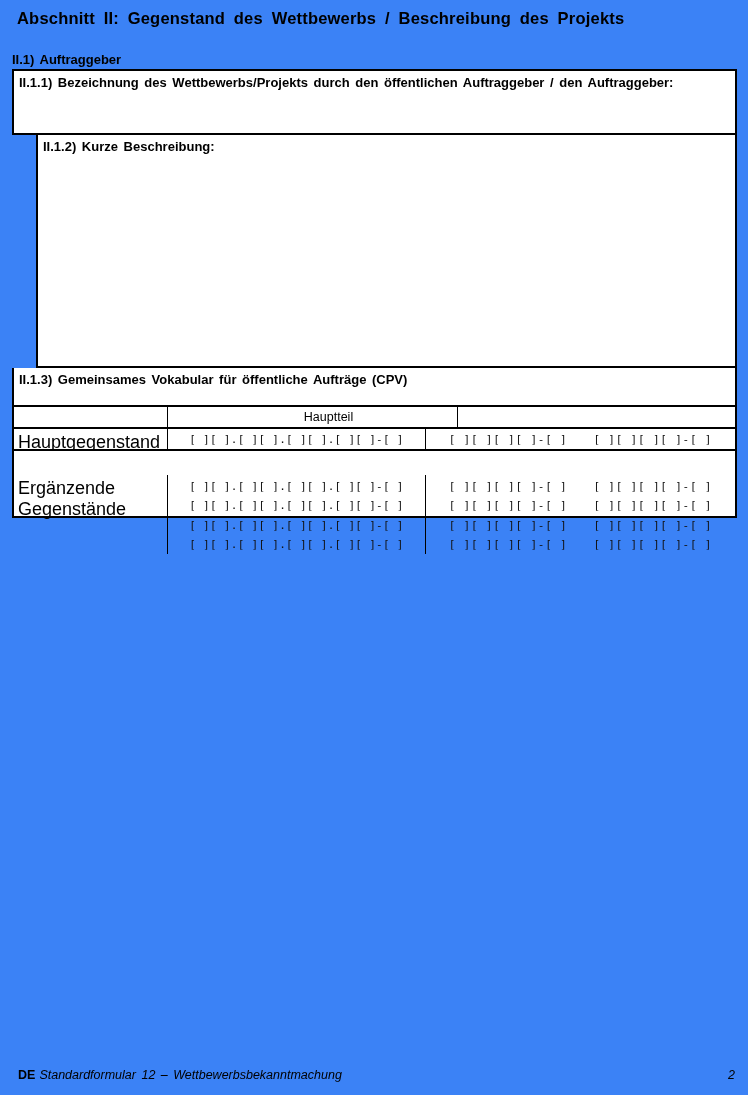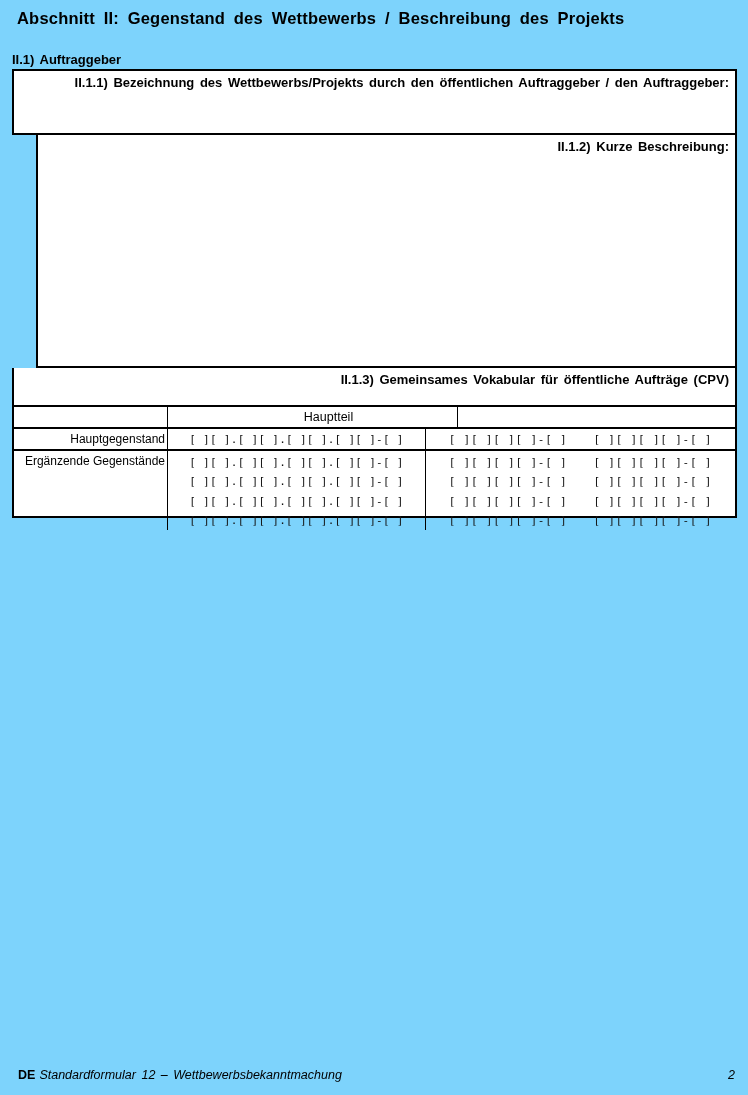--- a/index.html
+++ b/index.html
@@ -2,60 +2,60 @@
 <html><head>
 <meta charset="utf-8">
 <style>
   * { margin:0; padding:0; box-sizing:border-box; }
   html,body { background:#ffffff; }
   body {
     width:748px; height:1095px; position:relative;
     font-family:"Liberation Sans", sans-serif;
     color:#000;
   }
-  .page { position:absolute; inset:0; background:#7dd3fc; }
+  .page { position:absolute; inset:0; background:#3b82f6; }
 
   .title {
     position:absolute; left:17px; top:9px; right:20px;
     font-size:16.5px; font-weight:bold; letter-spacing:.2px; word-spacing:4px;
   }
   .section-heading {
     position:absolute; left:12px; top:52px;
     font-size:13px; font-weight:bold; word-spacing:2px;
   }
 
   .boxes { position:absolute; left:12px; top:69px; width:725px; }
-  .box { border:2px solid #000; background:#fff;text-align:right; }
+  .box { border:2px solid #000; background:#fff; }
   .box + .box { border-top:none; }
   .box-label {
     font-size:13px; font-weight:bold; word-spacing:2px;
     padding:3px 6px 0 5px; line-height:17px;
   }
   .box-111 { height:66px; }
   .box-112 { height:233px;margin-left:24px; }
   .box-113 { height:150px; padding:0; }
 
   .cpv-heading {
     height:39px; border-bottom:2px solid #000;
     font-size:13px; font-weight:bold; word-spacing:2px;
     padding:4px 6px 0 5px;
   }
 
   .cpv-table { width:100%; }
   .cpv-row { display:flex; width:100%; }
   .cpv-row .cell { overflow:hidden; }
-  .c1 { width:154px; border-right:1px solid #000; font-size:12px; padding:3px 2px 4px 4px; }
+  .c1 { width:154px; border-right:1px solid #000; font-size:18px; padding:3px 2px 4px 4px; }
   .c2 { width:258px; border-right:1px solid #000; }
   .c3 { flex:1; }
   .head-row { height:22px; border-bottom:2px solid #000;gap:32px; }
   .head-row .cell { display:flex; align-items:center; justify-content:center; font-size:12.5px; }
   .head-row .c1 { padding:0; }
   .italic { font-style:italic; margin-left:5px; }
   .row-main { height:22px; border-bottom:2px solid #000; }
-  .row-supp { height:79px; }
+  .row-supp { height:79px;margin-top:24px; }
   .patterns { display:flex; flex-direction:column; padding-top:2px; }
   .row-main .patterns { padding-top:0; justify-content:center; }
   .cpv-line {
     height:20.2px; display:flex; align-items:center; justify-content:center;
     font-family:"DejaVu Sans Mono", monospace; font-size:11px; letter-spacing:.3px;
     white-space:pre; color:#111;
   }
   .cpv-line.supp { gap:26px; }
   .cpv-line.supp span { letter-spacing:.8px; }
   .row-main .cpv-line { height:20px; }

